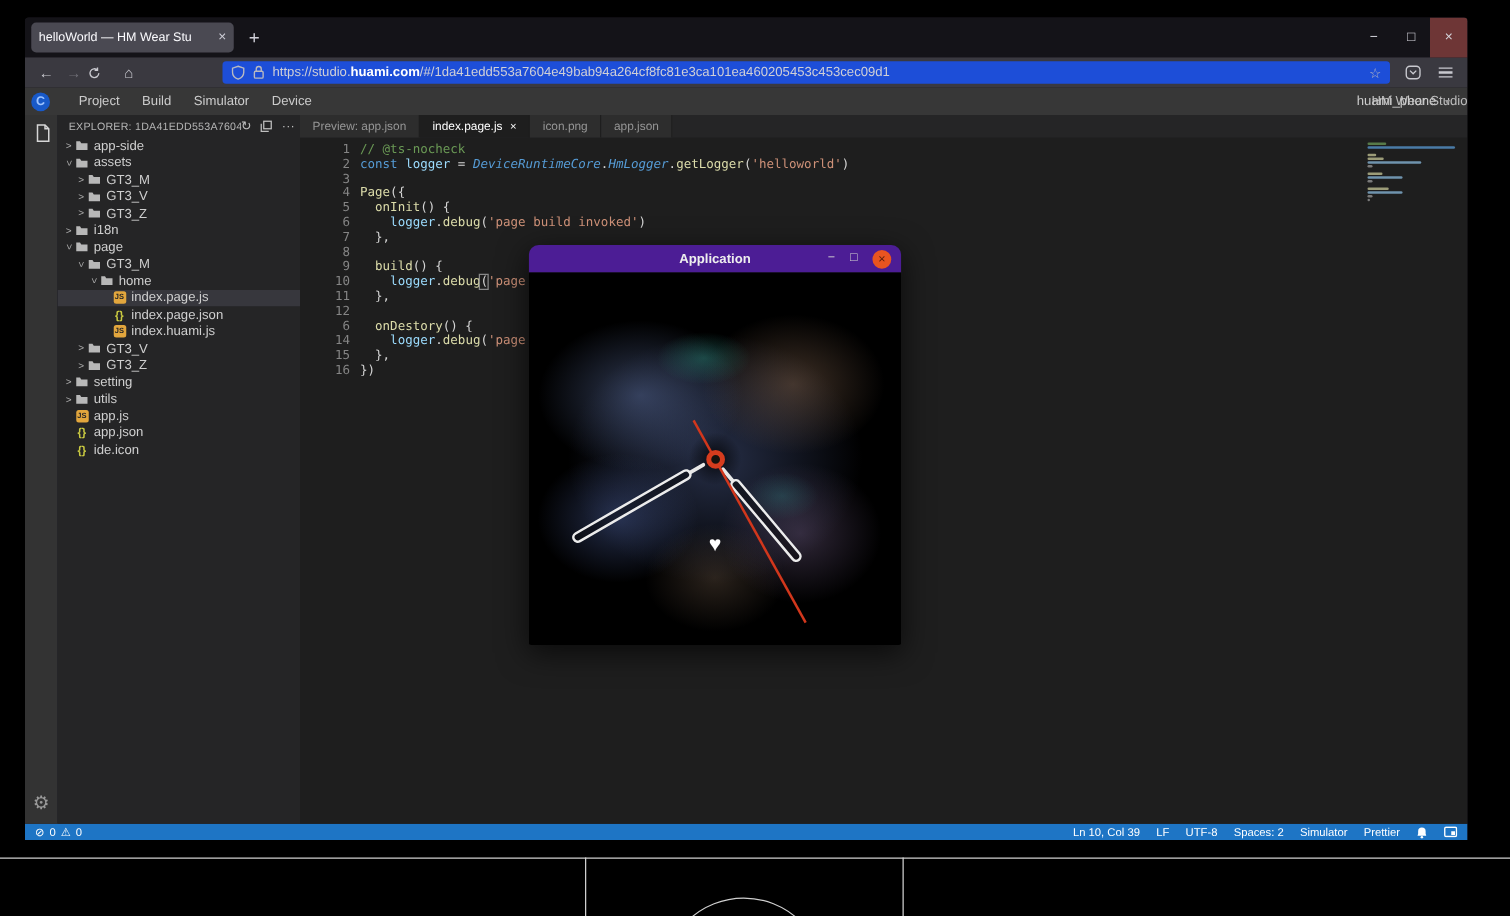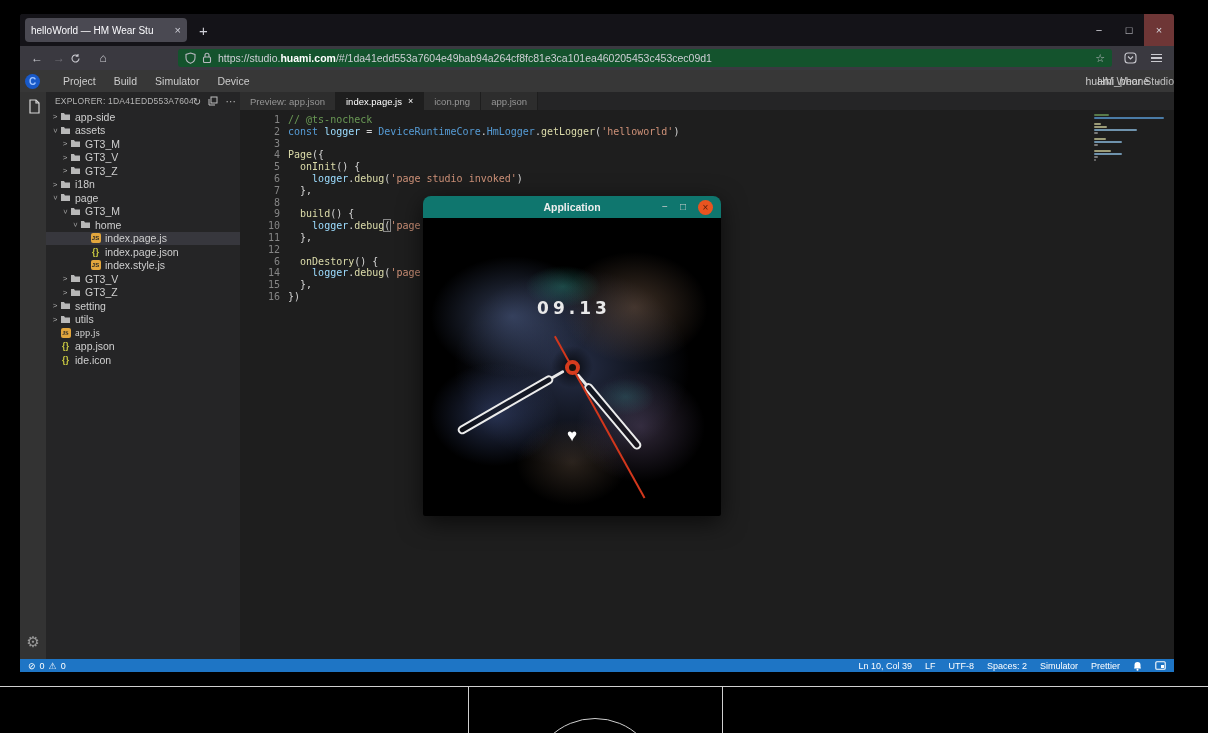--- a/index.html
+++ b/index.html
@@ -27,21 +27,21 @@
   .new-tab { color:#d0d0d8; font-size:15px; margin-left:12px; }
   .win-controls { margin-left:auto; display:flex; align-items:stretch; height:100%; }
   .win-btn { width:30px; display:flex; align-items:center; justify-content:center;
              color:#d6d6dd; font-size:11px; }
   .win-btn.close { background:#6e3636; }
 
   
   .navbar { height:24px; background:#3a3940; display:flex; align-items:center; padding:0 6px; }
   .nav-btn { color:#c9c9cf; font-size:12px; width:22px; text-align:center; }
   .nav-btn.dim { color:#6f6e76; }
-  .urlbar { flex:1; height:18px; margin:0 8px 0 64px; background:#14532d; border-radius:3px;
+  .urlbar { flex:1; height:18px; margin:0 8px 0 64px; background:#1d4ed8; border-radius:3px;
             display:flex; align-items:center; padding:0 7px; }
   .urlbar .url-text { flex:1; color:#cfcfd6; font-size:10.5px; white-space:nowrap; overflow:hidden; }
   .urlbar .url-text b { color:#fff; font-weight:bold; }
   .u-icon { display:inline-flex; margin-right:6px; }
   .star { color:#b9b9c0; font-size:11px; margin-left:6px; }
   .nav-right { display:flex; align-items:center; gap:14px; margin:0 6px 0 4px; }
   .hamburger { display:inline-block; }
   .hamburger i { display:block; width:11px; height:1.5px; background:#c9c9cf; margin:2px 0; }
 
   
@@ -86,39 +86,39 @@
            color:#969696; border-right:1px solid #1e1e1e; }
   .edtab.active { background:#1e1e1e; color:#ffffff; }
   .edtab .x { font-size:9px; }
 
   .code { position:relative; padding-top:4px; font-family:"DejaVu Sans Mono", monospace;
           font-size:10px; line-height:11.8px; }
   .cline { display:flex; height:11.8px; white-space:pre; }
   .gutter { width:40px; text-align:right; color:#858585; flex:none; position:relative; }
   .ctext { padding-left:8px; }
   .tok-cm { color:#6a9955; } .tok-kw { color:#569cd6; } .tok-var { color:#9cdcfe; }
-  .tok-cls { color:#569cd6; } .tok-fn { color:#dcdcaa; } .tok-str { color:#ce9178; }
+  .tok-cls { color:#569cd6;font-style:italic; } .tok-fn { color:#dcdcaa; } .tok-str { color:#ce9178; }
   .tok-pl { color:#d4d4d4; }
   .bracket-hl { outline:1px solid #888; }
 
   .minimap { position:absolute; right:8px; top:22px; width:72px; }
   .minimap div { height:2px; margin-bottom:1px; border-radius:1px; }
 
   .statusbar { height:13px; background:#1e75c5; color:#fff; font-size:9px;
                display:flex; align-items:center; padding:0 8px; }
   .sb-left { display:flex; align-items:center; gap:4px; }
   .sb-ico { font-size:9px; }
   .sb-right { margin-left:auto; display:flex; align-items:center; gap:13px; }
   .sb-svg { display:inline-flex; }
 
   
   .appwin { position:absolute; left:423px; top:196px; width:298px;
             border-radius:8px 8px 2px 2px; overflow:hidden;
             box-shadow:0 6px 24px rgba(0,0,0,.65); }
-  .appwin-bar { height:22px; background:#0f766e; display:flex; align-items:center; position:relative; }
+  .appwin-bar { height:22px; background:#4c1d95; display:flex; align-items:center; position:relative; }
   .appwin-title { position:absolute; left:0; right:0; text-align:center; color:#eeeeee;
                   font-size:10.5px; font-weight:bold; }
   .appwin-btns { margin-left:auto; display:flex; align-items:center; gap:12px; padding-right:8px; z-index:2; }
   .awb { color:#cfcfcf; font-size:10px; line-height:10px; }
   .awb-close { width:15px; height:15px; border-radius:50%; background:#e95420; color:#581d0b;
                display:flex; align-items:center; justify-content:center; font-size:10px; }
 
   .watch { width:298px; height:298px; position:relative; background:
       radial-gradient(circle at 50% 50%, rgba(0,0,0,0.85) 0%, rgba(0,0,0,0) 10%),
       radial-gradient(ellipse 18% 10% at 47% 23%, rgba(60,210,180,0.28), transparent 70%),
@@ -356,21 +356,21 @@
               <span class="tree-ico">
                 <span class="ico-json">{}</span>
               </span>
               <span>index.page.json</span>
             </div>
             <div class="tree-row" style="padding-left: 34px;">
               <span class="chev"></span>
               <span class="tree-ico">
                 <span class="ico-js">JS</span>
               </span>
-              <span>index.style.js</span>
+              <span>index.huami.js</span>
             </div>
             <div class="tree-row" style="padding-left: 14px;">
               <span class="chev">&gt;</span>
               <span class="tree-ico">
                 <svg width="11" height="9" viewBox="0 0 11 9">
                   <path d="M1 1h3l1 1.5h5V8H1z" fill="#b8b8b8"></path>
                 </svg>
               </span>
               <span>GT3_V</span>
             </div>
@@ -394,21 +394,21 @@
             </div>
             <div class="tree-row" style="padding-left: 4px;">
               <span class="chev">&gt;</span>
               <span class="tree-ico">
                 <svg width="11" height="9" viewBox="0 0 11 9">
                   <path d="M1 1h3l1 1.5h5V8H1z" fill="#b8b8b8"></path>
                 </svg>
               </span>
               <span>utils</span>
             </div>
-            <div class="tree-row" style="padding-left: 4px; font-family: Liberation Serif, serif;">
+            <div class="tree-row" style="padding-left: 4px;">
               <span class="chev"></span>
               <span class="tree-ico">
                 <span class="ico-js">JS</span>
               </span>
               <span>app.js</span>
             </div>
             <div class="tree-row" style="padding-left: 4px;">
               <span class="chev"></span>
               <span class="tree-ico">
                 <span class="ico-json">{}</span>
@@ -440,21 +440,21 @@
             <div class="edtab">
               <span>app.json</span>
             </div>
           </div>
         <div class="code">
             <div class="cline"><span class="gutter">1</span><span class="ctext"><span class="tok-cm">// @ts-nocheck</span></span></div>
             <div class="cline"><span class="gutter">2</span><span class="ctext"><span class="tok-kw">const </span><span class="tok-var">logger </span><span class="tok-pl">= </span><span class="tok-cls">DeviceRuntimeCore</span><span class="tok-pl">.</span><span class="tok-cls">HmLogger</span><span class="tok-pl">.</span><span class="tok-fn">getLogger</span><span class="tok-pl">(</span><span class="tok-str">'helloworld'</span><span class="tok-pl">)</span></span></div>
             <div class="cline"><span class="gutter">3</span><span class="ctext"></span></div>
             <div class="cline"><span class="gutter">4</span><span class="ctext"><span class="tok-fn">Page</span><span class="tok-pl">({</span></span></div>
             <div class="cline"><span class="gutter">5</span><span class="ctext"><span class="tok-pl">  </span><span class="tok-fn">onInit</span><span class="tok-pl">() {</span></span></div>
-            <div class="cline"><span class="gutter">6</span><span class="ctext"><span class="tok-pl">    </span><span class="tok-var">logger</span><span class="tok-pl">.</span><span class="tok-fn">debug</span><span class="tok-pl">(</span><span class="tok-str">'page studio invoked'</span><span class="tok-pl">)</span></span></div>
+            <div class="cline"><span class="gutter">6</span><span class="ctext"><span class="tok-pl">    </span><span class="tok-var">logger</span><span class="tok-pl">.</span><span class="tok-fn">debug</span><span class="tok-pl">(</span><span class="tok-str">'page build invoked'</span><span class="tok-pl">)</span></span></div>
             <div class="cline"><span class="gutter">7</span><span class="ctext"><span class="tok-pl">  },</span></span></div>
             <div class="cline"><span class="gutter">8</span><span class="ctext"></span></div>
             <div class="cline"><span class="gutter">9</span><span class="ctext"><span class="tok-pl">  </span><span class="tok-fn">build</span><span class="tok-pl">() {</span></span></div>
             <div class="cline"><span class="gutter">10</span><span class="ctext"><span class="tok-pl">    </span><span class="tok-var">logger</span><span class="tok-pl">.</span><span class="tok-fn">debug</span><span class="tok-pl bracket-hl">(</span><span class="tok-str">'page bu</span></span></div>
             <div class="cline"><span class="gutter">11</span><span class="ctext"><span class="tok-pl">  },</span></span></div>
             <div class="cline"><span class="gutter">12</span><span class="ctext"></span></div>
             <div class="cline"><span class="gutter">6</span><span class="ctext"><span class="tok-pl">  </span><span class="tok-fn">onDestory</span><span class="tok-pl">() {</span></span></div>
             <div class="cline"><span class="gutter">14</span><span class="ctext"><span class="tok-pl">    </span><span class="tok-var">logger</span><span class="tok-pl">.</span><span class="tok-fn">debug</span><span class="tok-pl">(</span><span class="tok-str">'page on</span></span></div>
             <div class="cline"><span class="gutter">15</span><span class="ctext"><span class="tok-pl">  },</span></span></div>
             <div class="cline"><span class="gutter">16</span><span class="ctext"><span class="tok-pl">})</span></span></div>
@@ -515,21 +515,20 @@
   <div class="appwin">
     <div class="appwin-bar">
       <span class="appwin-title">Application</span>
       <span class="appwin-btns">
         <span class="awb">−</span>
         <span class="awb">□</span>
         <span class="awb-close">×</span>
       </span>
     </div>
     <div class="watch">
-      <div class="w-date">09.13</div>
       <div class="hand hand-min">
           <span class="stem"></span>
           <span class="pill"></span>
         </div>
       <div class="hand hand-hr">
           <span class="stem"></span>
           <span class="pill"></span>
         </div>
       <div class="hand-sec"></div>
       <div class="cap"></div>

